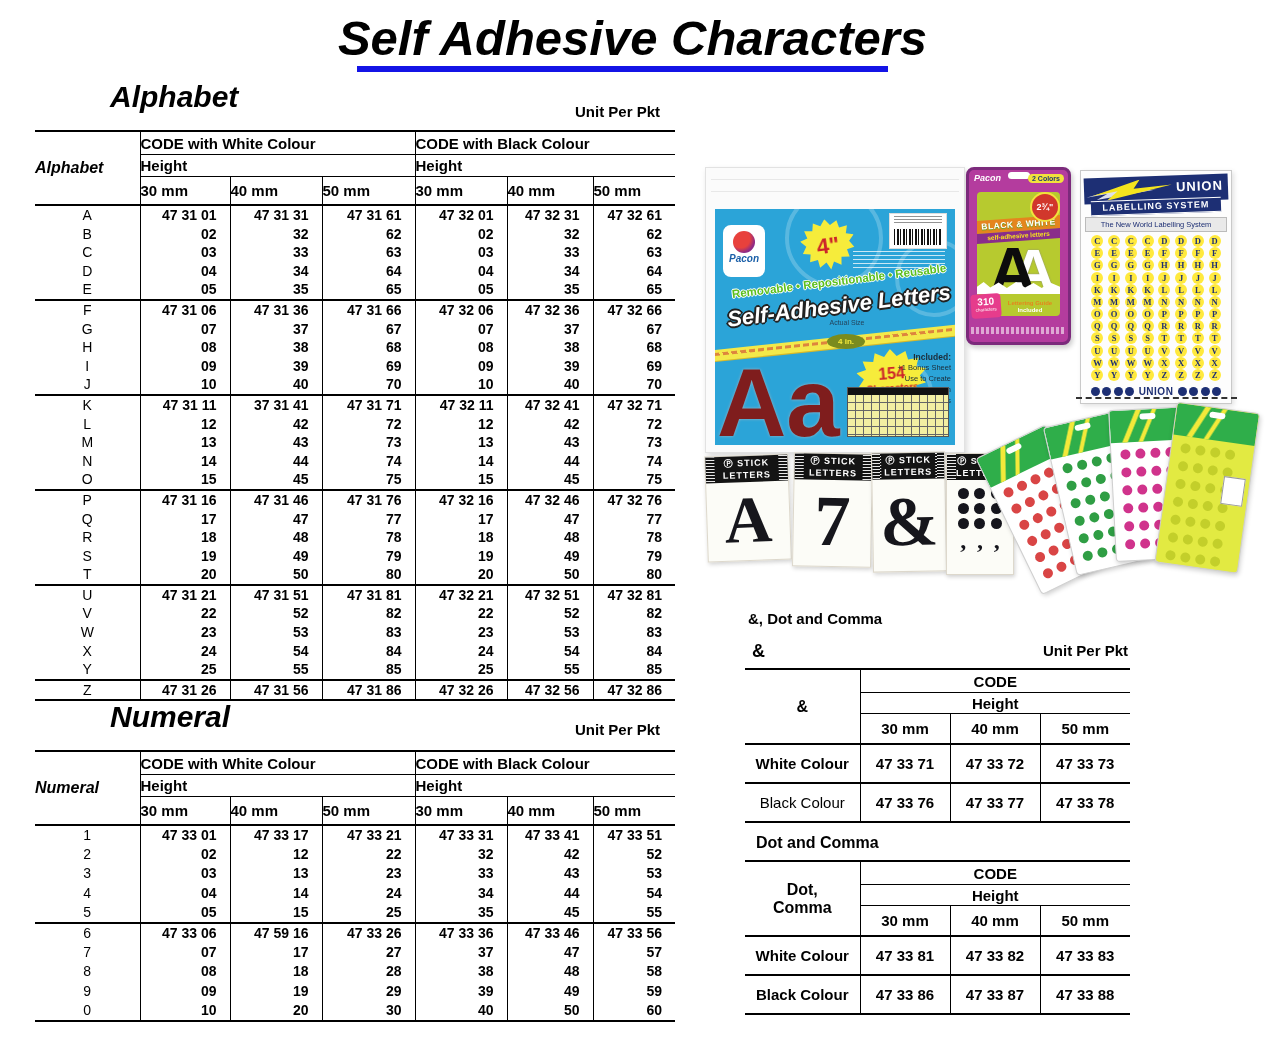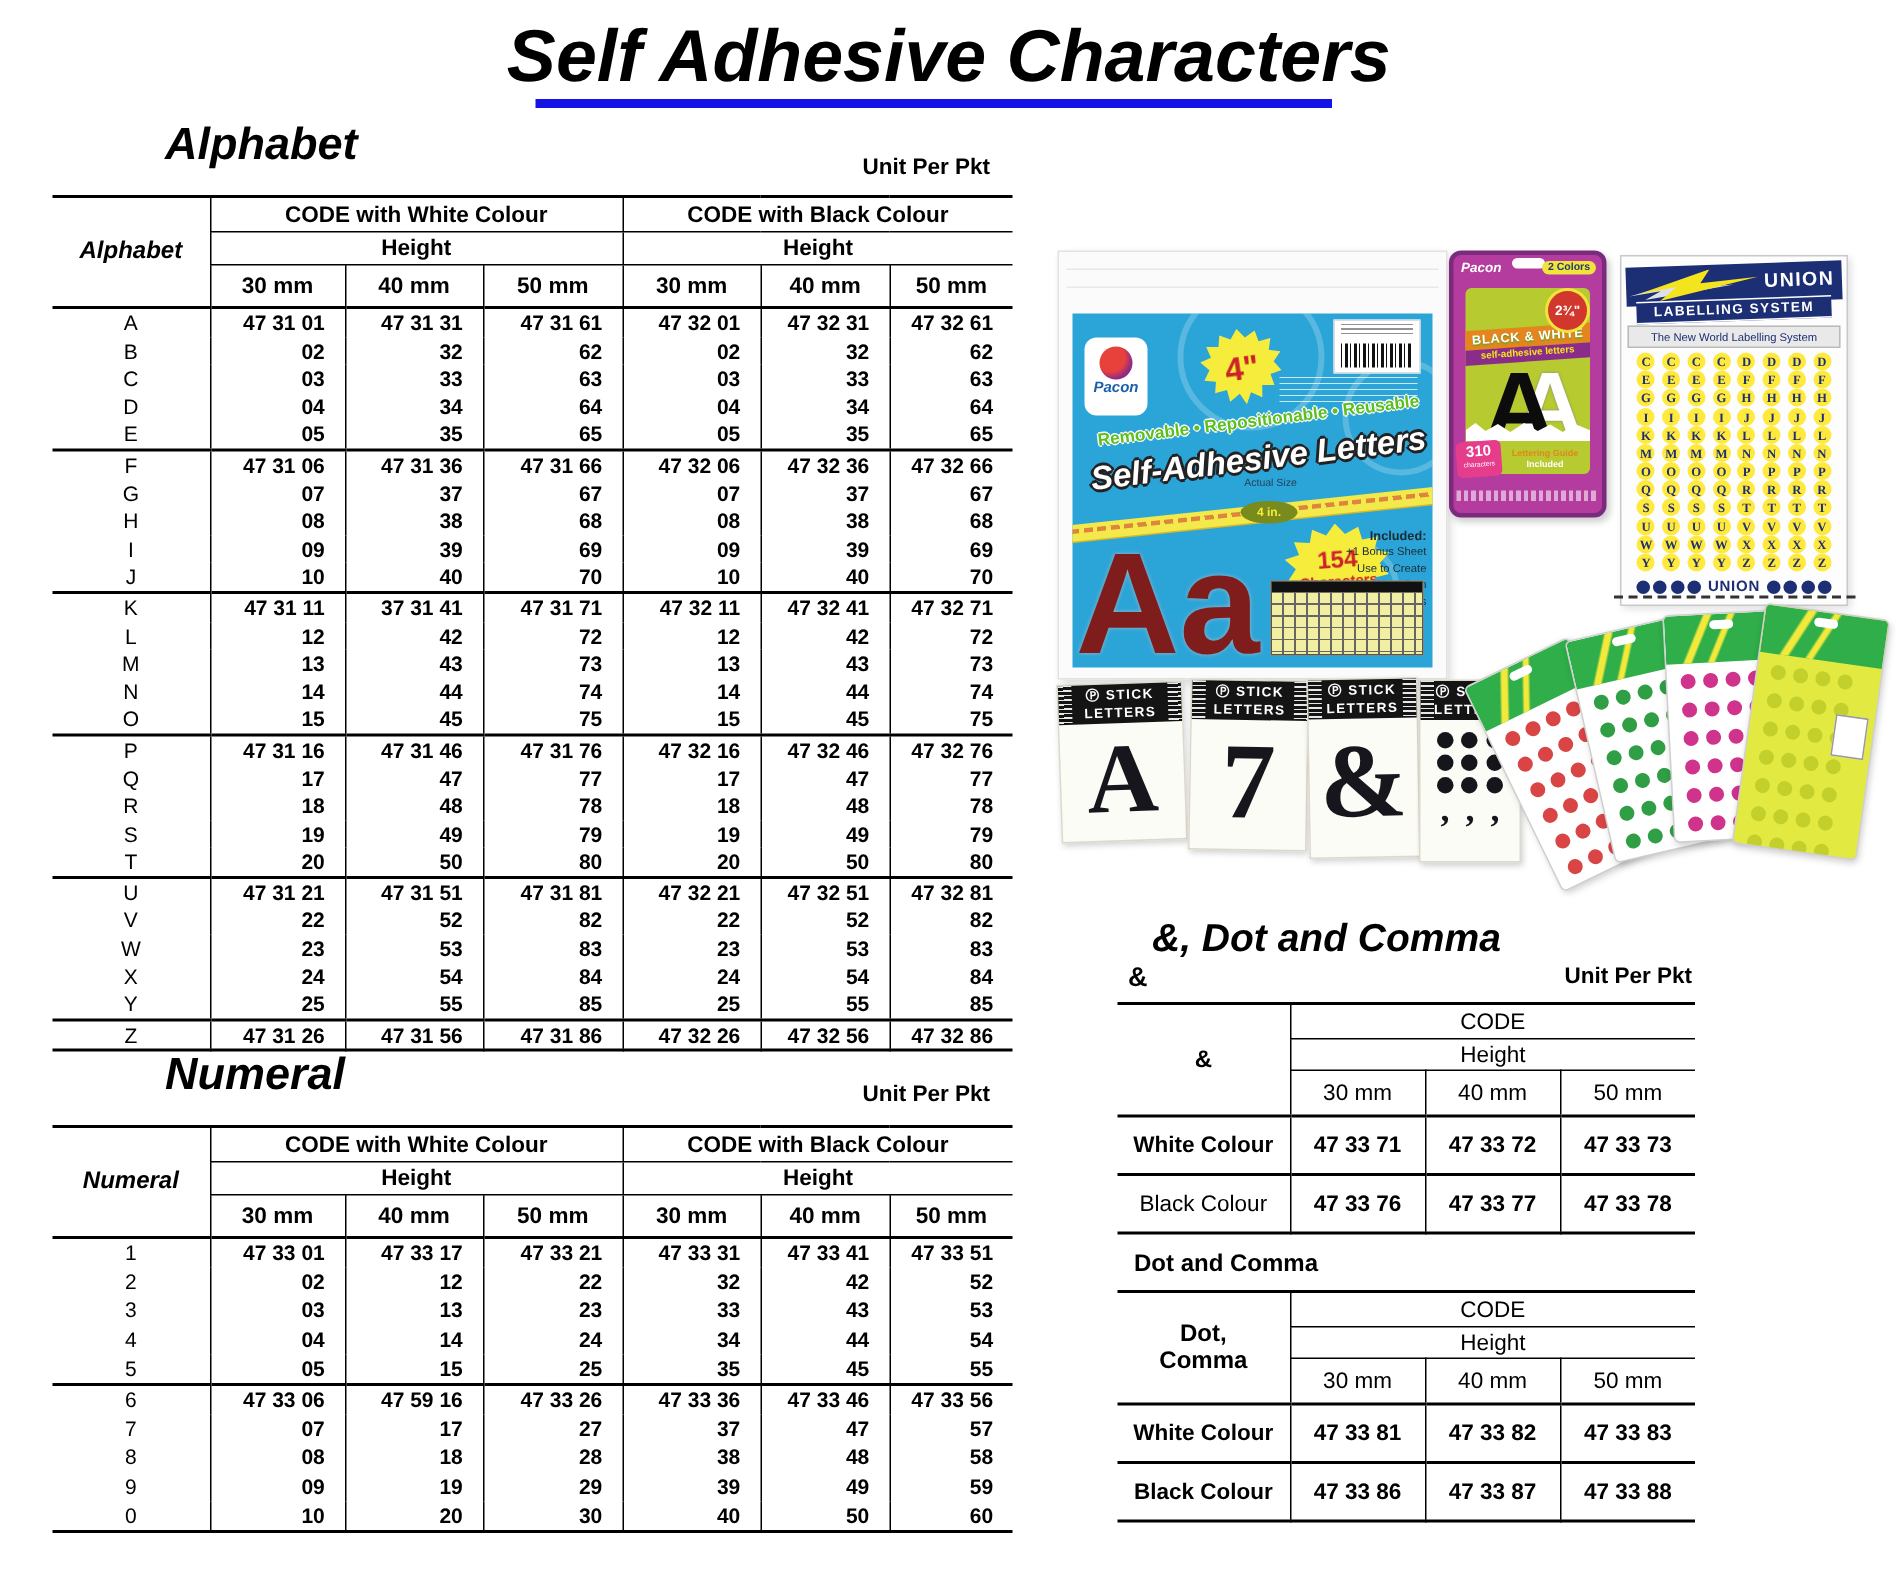--- a/index.html
+++ b/index.html
@@ -9,37 +9,37 @@
 
   
   #main-title{left:0;right:0;top:10px;text-align:center;font-size:49px;font-weight:700;font-style:italic;letter-spacing:0px;}
   #title-underline{left:357px;top:66px;width:531px;height:6px;background:#1414e6;}
   .sec-head{font-size:30px;font-weight:700;font-style:italic;}
   .unit-label{font-size:15px;font-weight:700;text-align:right;width:160px;}
 
   
   .bigtbl{border-collapse:collapse;table-layout:fixed;width:640px;
           border-top:2.5px solid #000;border-bottom:2.5px solid #000;}
-  .bigtbl th{font-weight:700;font-size:15px;padding:0;text-align:center;}
+  .bigtbl th{font-weight:700;font-size:15px;padding:0;text-align:left;}
   .bigtbl thead tr:nth-child(1) th{height:22px;}
   .bigtbl thead tr:nth-child(2) th{height:21px;}
   .bigtbl thead tr:nth-child(3) th{height:27px;}
   .bigtbl .vl{border-left:1.5px solid #000;}
   .bigtbl .hb{border-bottom:1.5px solid #000;}
   .bigtbl .corner{font-style:italic;font-size:16px;}
   .bigtbl tbody tr:first-child td{border-top:2px solid #000;}
   .bigtbl td{padding:0;font-size:14px;height:18.6px;line-height:18.6px;}
   .bigtbl td.lab{text-align:center;font-weight:400;}
   .bigtbl td.code{text-align:right;padding-right:13px;font-weight:700;}
   #tbl-numeral td{height:19.2px;line-height:19.2px;}
 
   
   .smalltbl{border-collapse:collapse;table-layout:fixed;width:385px;
             border-top:2.5px solid #000;border-bottom:2.5px solid #000;}
-  .smalltbl th{font-weight:400;font-size:15px;padding:0;text-align:center;}
+  .smalltbl th{font-weight:700;font-size:15px;padding:0;text-align:center;}
   .smalltbl thead tr:nth-child(1) th{height:22px;}
   .smalltbl thead tr:nth-child(2) th{height:20px;}
   .smalltbl thead tr:nth-child(3) th{height:29px;}
   .smalltbl .vl{border-left:1.5px solid #000;}
   .smalltbl .hb{border-bottom:1.5px solid #000;}
   .smalltbl .corner2{font-size:16px;font-weight:700;}
   .smalltbl td{border-top:2px solid #000;padding:0;font-size:15px;height:37px;text-align:center;}
   .smalltbl td.rlab{font-weight:400;}
   .smalltbl td.rlab.b{font-weight:700;}
   .smalltbl td.rcode{font-weight:700;}
@@ -160,21 +160,21 @@
   .fanhead{position:relative;height:32px;background:#2fae4a;
       background-image:linear-gradient(115deg,transparent 28%,#f3e93a 30%,#f3e93a 34%,transparent 36%,transparent 46%,#f3e93a 48%,#f3e93a 51%,transparent 53%);}
   .fanhead i{position:absolute;left:50%;top:4px;transform:translateX(-50%);width:16px;height:6px;background:#fff;border-radius:3px;}
   .fanbody{padding:5px 4px 0 6px;}
   .fdot{width:10px;height:10px;border-radius:50%;display:inline-block;margin:2px 2.5px;background:currentColor;}
   #fan-4{background:#e2ea42;}
   #fan-4 .fanbody .fdot{opacity:.75;}
   #fan-4 .label{position:absolute;right:4px;top:66px;width:20px;height:26px;background:#fff;border:1px solid #999;}
 
   
-  #amp-heading{left:748px;top:610px;font-size:26px;font-weight:700;font-style:italic;margin-left:20px;}
+  #amp-heading{left:748px;top:610px;font-size:15px;font-weight:700;}
   #amp-sub{left:752px;top:641px;font-size:18px;font-weight:700;}
   #dot-heading{left:756px;top:834px;font-size:16px;font-weight:700;}
 </style>
 </head>
 <body>
 
 <div id="page">
 
   <div id="main-title" class="abs">Self Adhesive Characters</div>
   <div id="title-underline" class="abs"></div>

